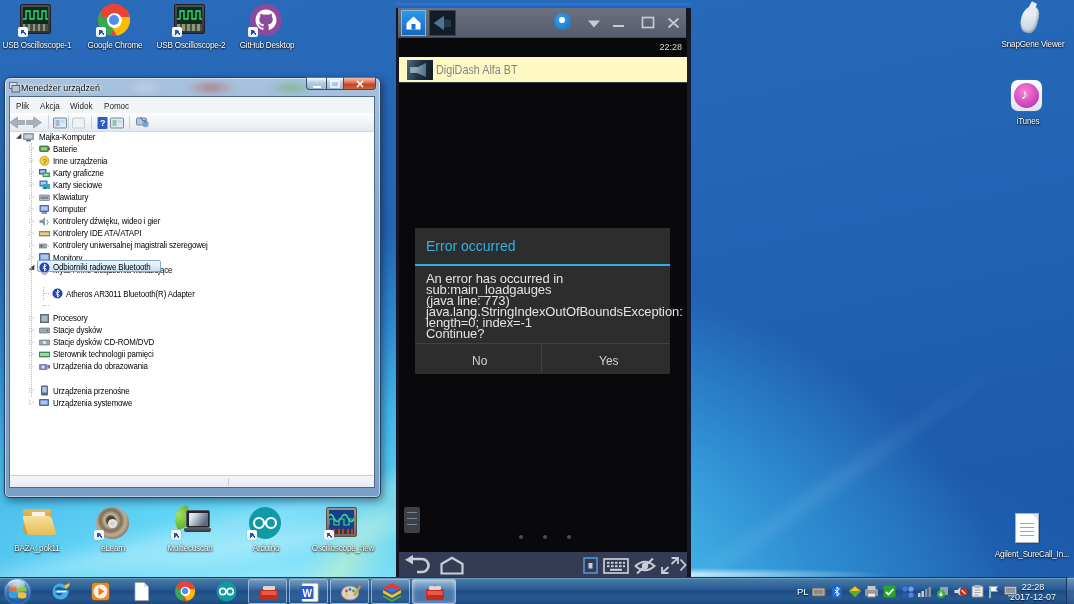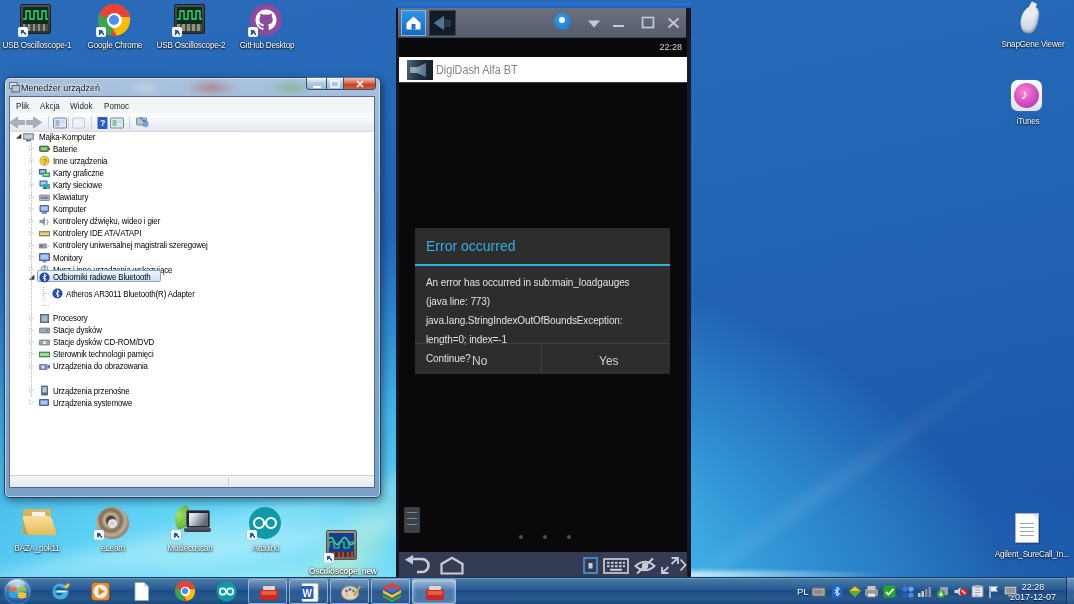--- a/index.html
+++ b/index.html
@@ -122,29 +122,29 @@
 #emu { position:absolute; left:396px; top:3px; width:295px; height:577px; background:#181622; }
 #emu .topglow { position:absolute; left:0px; top:0px; right:0px; height:5px; background:linear-gradient(#2e7ad8,#1b5fc0); }
 #emu .tbar { position:absolute; left:2px; top:5px; right:5px; height:30px; background:linear-gradient(#6c7180,#575c6c); border-bottom:1px solid #434752; }
 #emu .tab1 { position:absolute; left:3px; top:2px; width:25px; height:26px; background:linear-gradient(#2e96e8,#1467c2); border:1px solid #7cbbf0; }
 #emu .tab2 { position:absolute; left:31px; top:2px; width:27px; height:26px; background:#161e28; border:1px solid #39424e; }
 #emu .rec { position:absolute; left:156px; top:5px; width:17px; height:17px; border-radius:50%; background:radial-gradient(circle at 40% 35%, #3aa0ea, #1272c4); }
 #emu .rec:after { content:""; position:absolute; left:4.5px; top:3.5px; width:6px; height:6px; border-radius:50%; background:#fff; }
 #emu .ctl { position:absolute; color:#c6cad5; }
 #emu .screen { position:absolute; left:3px; top:35px; width:288px; height:514px; background:#09090b; }
 #emu .clock { position:absolute; right:5px; top:4px; color:#dcdcdc; font-size:9px; }
-#emu .abar { position:absolute; left:0; top:19px; right:0; height:26px; border-bottom:1px solid #343c42; background:#ffffff; }
+#emu .abar { position:absolute; left:0; top:19px; right:0; height:26px; border-bottom:1px solid #343c42; background:#fef9c3; }
 #emu .abic { position:absolute; left:8px; top:3px; width:26px; height:20px; background:linear-gradient(105deg,#4a6478 5%,#1d3040 50%,#101a24); }
 #emu .abic:after { content:""; position:absolute; left:4px; top:3px; width:15px; height:14px; background:linear-gradient(100deg,#a8c2d2,#4a6a80); clip-path:polygon(100% 0, 100% 100%, 0 52%); }
 #emu .abic:before { content:""; position:absolute; left:3px; top:7px; width:7px; height:6px; background:#8aa4b6; }
 #emu .abtxt { position:absolute; left:37px; top:6px; color:#80858c; font-size:12px; transform:scaleX(0.9); transform-origin:0 0; }
 #emu .dialog { position:absolute; left:16px; top:190px; width:255px; height:146px; background:#2d2d2d; }
 #emu .dtitle { position:absolute; left:11px; top:10px; color:#2fb2e3; font-size:14px; }
 #emu .ddiv { position:absolute; left:0px; top:36px; right:0px; height:2px; background:#2fb2e3; }
-#emu .dbody { position:absolute; left:11px; top:45px; color:#e2e2e2; font-size:10px; line-height:19px; letter-spacing:-0.1px; }
+#emu .dbody { position:absolute; left:11px; top:45px; color:#e2e2e2; font-size:13px; line-height:11px; letter-spacing:-0.1px; }
 #emu .dbtnrow { position:absolute; left:0; bottom:0; right:0; height:31px; border-top:1px solid #414141; }
 #emu .dbtnrow .vd { position:absolute; left:126px; top:0; bottom:0; width:1px; background:#414141; }
 #emu .dbtnrow .bt { position:absolute; top:10px; color:#d2d2d2; font-size:12px; }
 #emu .drawer { position:absolute; left:5px; top:469px; width:16px; height:26px; background:#3c4147; border-radius:2px; }
 #emu .drawer i { display:block; height:1.5px; background:#7e858c; margin:4.5px 3px 0; }
 #emu .dots { position:absolute; left:120px; top:497px; display:flex; gap:20px; }
 #emu .dots i { width:4px; height:4px; border-radius:50%; background:#4e4e50; }
 #emu .navbar { position:absolute; left:3px; bottom:2px; width:288px; height:26px; background:#343b55; }
 #emu .navbar svg { position:absolute; }
 #emu .sidegap { position:absolute; right:0; top:35px; width:4px; height:514px; background:#181b2b; }
@@ -295,21 +295,21 @@
           <g fill="none" stroke="#fff" stroke-width="2.2">
             <circle cx="7" cy="7" r="5"></circle>
             <circle cx="19" cy="7" r="5"></circle>
           </g>
         </svg>
       </div>
       <div class="shortcut"></div>
     </div>
   <div class="lbl">Arduino</div>
 </div>
-<div class="dicon" style="left:298px; top:530px;font-weight:bold;">
+<div class="dicon" style="left:298px; top:507px;">
   <div class="ic">
       <div class="scopeic" style="background:linear-gradient(#9a958c,#6e6a62); border-color:#55514a;">
         <div class="scr" style="background:#173d8e; height:19px;">
           <svg width="27" height="19">
             <path d="M-2 8 q4 -7 7 0 t7 0 t7 0 t7 0" stroke="#3ae08a" fill="none" stroke-width="1.4"></path>
             <path d="M0 15 v-6 h5 v6 h5 v-6 h5 v6 h5 v-6 h5" stroke="#35d87a" fill="none" stroke-width="1.2"></path>
           </svg>
         </div>
         <div class="kn" style="height:5px; background:repeating-linear-gradient(90deg,#c8372a 0 2px,#3a3832 2px 4.5px);"></div>
       </div>
@@ -484,21 +484,21 @@
           <span class="ttext" style="left:43px;">Monitory</span>
         </div>
         <div class="trow" style="top:131.6px;">
           <span class="arr" style="left:19px; color:#b4bac0;">▷</span>
           <svg class="ticn" style="left:29px;" viewBox="0 0 11 11">
             <ellipse cx="5.5" cy="6" rx="3.4" ry="4.4" fill="#cdd7e0" stroke="#7a8490" stroke-width="0.8"></ellipse>
             <line x1="5.5" y1="1.8" x2="5.5" y2="6" stroke="#7a8490" stroke-width="0.8"></line>
           </svg>
           <span class="ttext" style="left:43px;">Mysz i inne urządzenia wskazujące</span>
         </div>
-        <div class="trow" style="top:139px;padding-left:10px;">
+        <div class="trow" style="top:129px;padding-left:10px;">
           <span class="selbg" style="left:27px; width:124px;"></span>
           <span class="arr" style="left:19px; color:#3c3c3c;">◢</span>
           <svg class="ticn" style="left:29px;" viewBox="0 0 11 11">
             <circle cx="5.5" cy="5.5" r="5" fill="#1d44b0"></circle>
             <path d="M5.5 2 v7 M5.5 2 l1.9 1.6 -3.8 3.3 M5.5 9 l1.9 -1.6 -3.8 -3.3" stroke="#fff" stroke-width="0.9" fill="none"></path>
           </svg>
           <span class="ttext" style="left:43px;">Odbiorniki radiowe Bluetooth</span>
         </div>
         <div class="trow" style="top:155.79999999999998px;">
           <svg class="ticn" style="left:42px;" viewBox="0 0 11 11">

